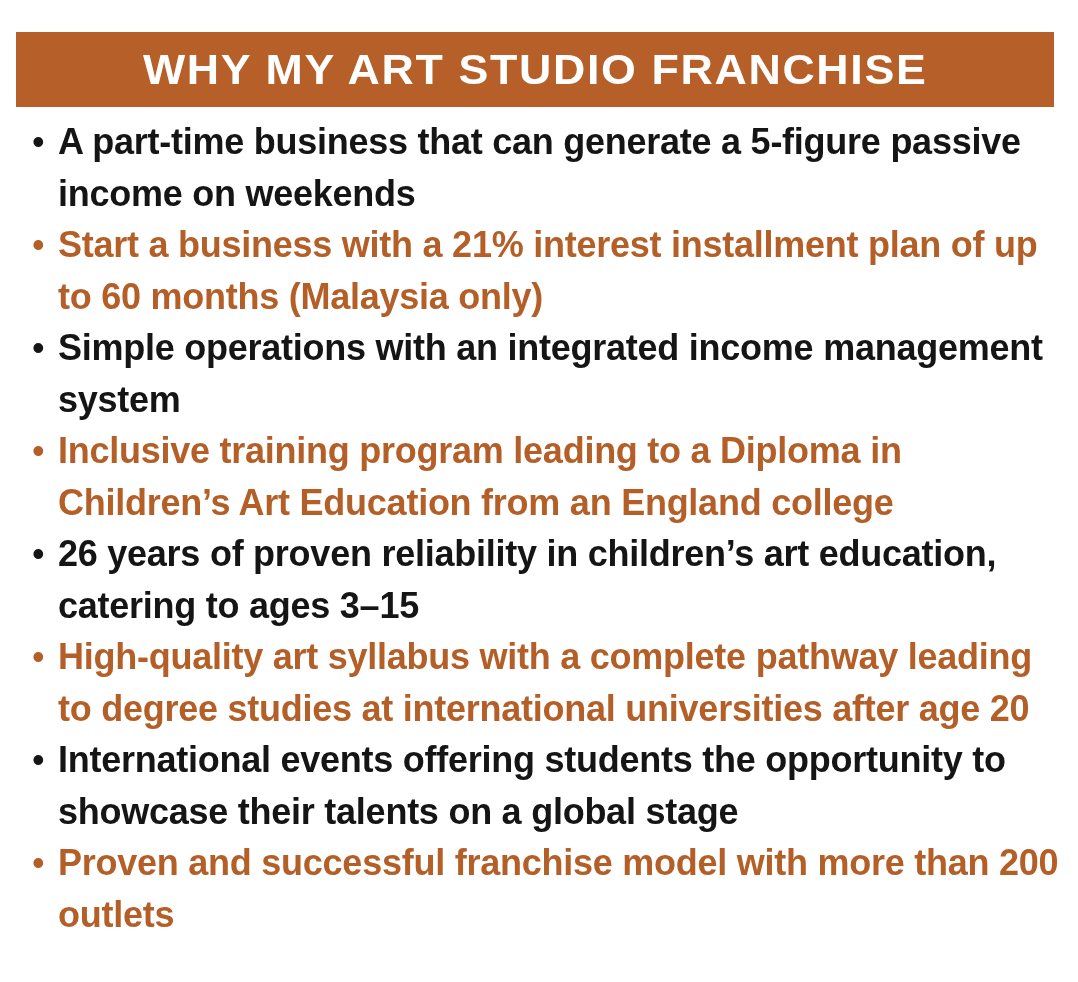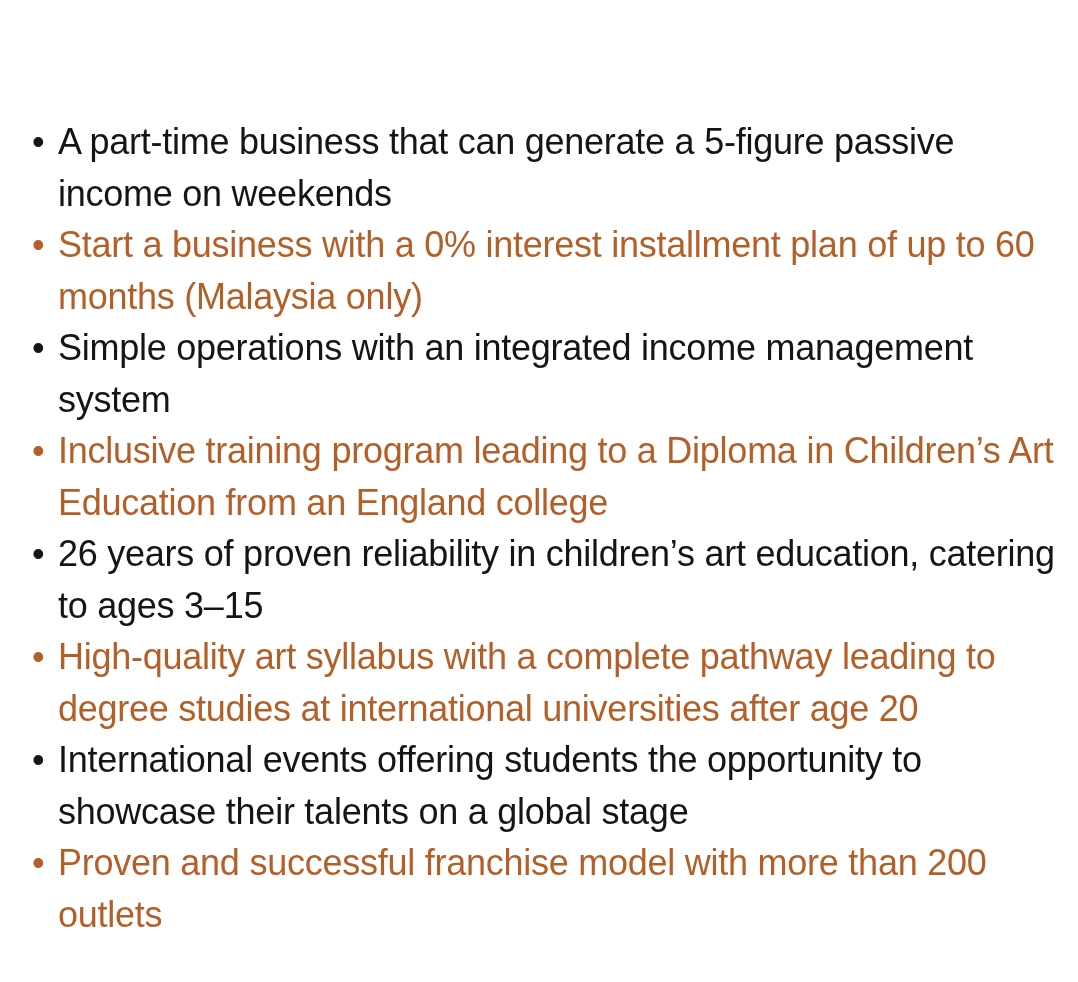--- a/index.html
+++ b/index.html
@@ -76,36 +76,40 @@
     left: 16px;
     top: 0;
     width: 20px;
     line-height: 51.5px;
     font-size: 36px;
     text-align: left;
     user-select: none;
   }
   .bullet-text {
     display: block;
+    font-weight: bold;
   }
 </style>
 </head>
 <body>
 
 <div id="slide">
 
+  <div class="title-bar">
+    <span class="title-text">WHY MY ART STUDIO FRANCHISE</span>
+  </div>
 
   <ul class="bullet-list">
       <li class="bullet-item">
         <span class="bullet-marker">•</span>
         <span class="bullet-text">A part-time business that can generate a 5-figure passive income on weekends</span>
       </li>
       <li class="bullet-item accent">
         <span class="bullet-marker">•</span>
-        <span class="bullet-text">Start a business with a 0% interest installment plan of up to 60 months (Malaysia only)</span>
+        <span class="bullet-text">Start a business with a 21% interest installment plan of up to 60 months (Malaysia only)</span>
       </li>
       <li class="bullet-item">
         <span class="bullet-marker">•</span>
         <span class="bullet-text">Simple operations with an integrated income management system</span>
       </li>
       <li class="bullet-item accent">
         <span class="bullet-marker">•</span>
         <span class="bullet-text">Inclusive training program leading to a Diploma in Children’s Art Education from an England college</span>
       </li>
       <li class="bullet-item">

